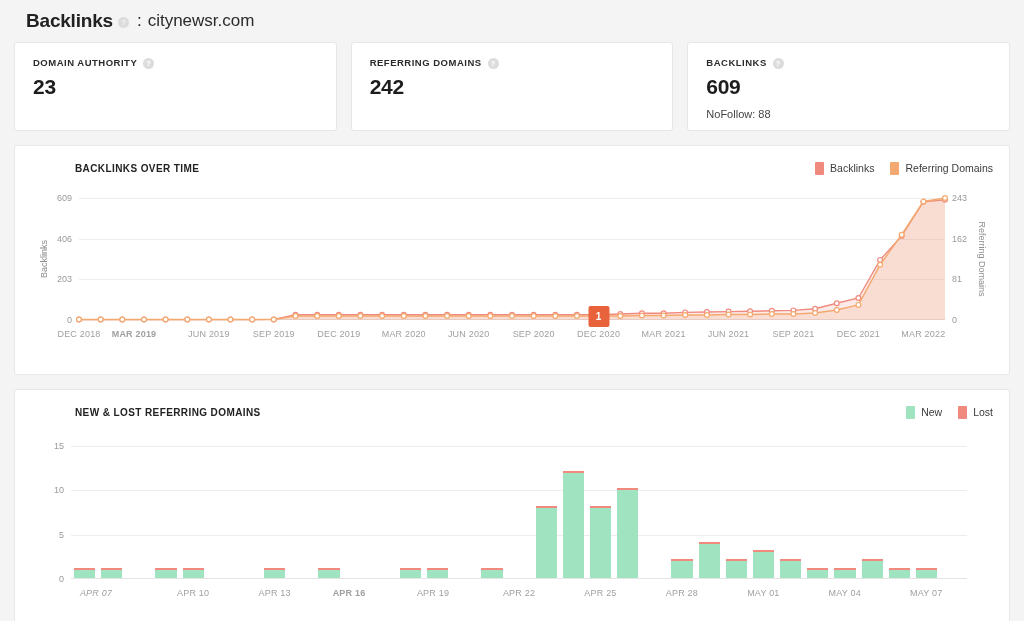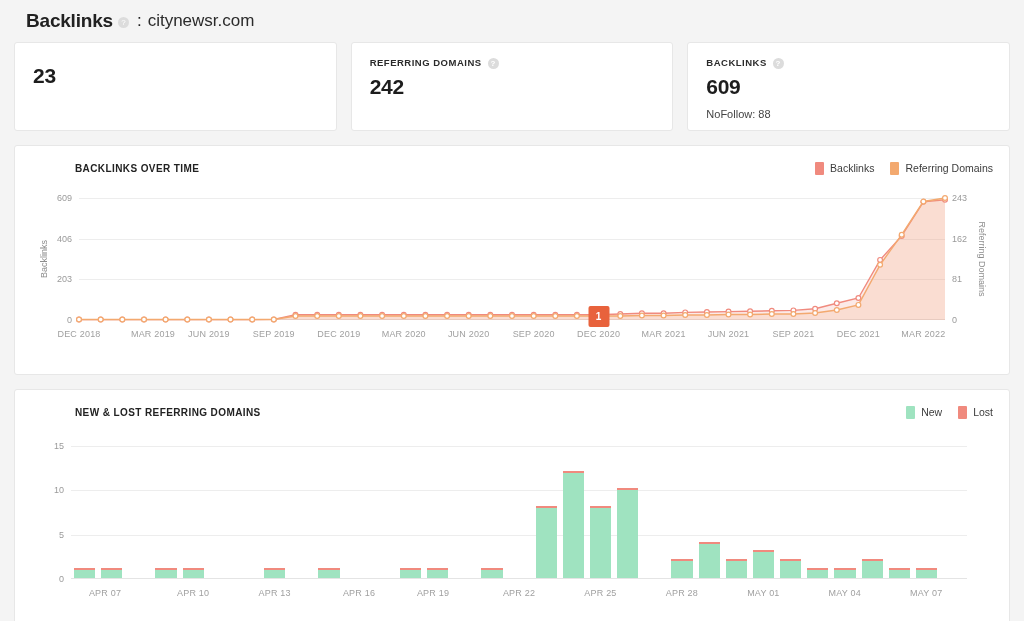--- a/index.html
+++ b/index.html
@@ -109,20 +109,24 @@
 
   <div class="page-header">
     <span class="page-title">Backlinks</span>
     <span class="info-dot"></span>
     <span class="title-sep">:</span>
     <span class="site-name">citynewsr.com</span>
   </div>
 
   <div class="cards">
     <div class="card">
+      <div class="card-label">
+        <span>DOMAIN AUTHORITY</span>
+        <span class="info-dot"></span>
+      </div>
       <div class="card-value">23</div>
     </div>
     <div class="card">
       <div class="card-label">
         <span>REFERRING DOMAINS</span>
         <span class="info-dot"></span>
       </div>
       <div class="card-value">242</div>
     </div>
     <div class="card">
@@ -248,21 +252,21 @@
             <circle cx="714.4" cy="116.0" r="2.4" fill="#ffffff" stroke="#f3a96f" stroke-width="1.2"></circle>
             <circle cx="736.1" cy="115.0" r="2.4" fill="#ffffff" stroke="#f3a96f" stroke-width="1.2"></circle>
             <circle cx="757.8" cy="112.0" r="2.4" fill="#ffffff" stroke="#f3a96f" stroke-width="1.2"></circle>
             <circle cx="779.4" cy="106.9" r="2.4" fill="#ffffff" stroke="#f3a96f" stroke-width="1.2"></circle>
             <circle cx="801.1" cy="66.8" r="2.4" fill="#ffffff" stroke="#f3a96f" stroke-width="1.2"></circle>
             <circle cx="822.7" cy="36.7" r="2.4" fill="#ffffff" stroke="#f3a96f" stroke-width="1.2"></circle>
             <circle cx="844.4" cy="3.5" r="2.4" fill="#ffffff" stroke="#f3a96f" stroke-width="1.2"></circle>
             <circle cx="866.0" cy="0.0" r="2.4" fill="#ffffff" stroke="#f3a96f" stroke-width="1.2"></circle>
           </svg>
           <div class="x-tick" style="left: 0px;">DEC 2018</div>
-          <div class="x-tick" style="left: 74px;">MAR 2019</div>
+          <div class="x-tick" style="left: 55px; font-weight: bold;">MAR 2019</div>
           <div class="x-tick" style="left: 129.9px;">JUN 2019</div>
           <div class="x-tick" style="left: 194.85px;">SEP 2019</div>
           <div class="x-tick" style="left: 259.8px;">DEC 2019</div>
           <div class="x-tick" style="left: 324.75px;">MAR 2020</div>
           <div class="x-tick" style="left: 389.7px;">JUN 2020</div>
           <div class="x-tick" style="left: 454.65px;">SEP 2020</div>
           <div class="x-tick" style="left: 519.6px;">DEC 2020</div>
           <div class="x-tick" style="left: 584.55px;">MAR 2021</div>
           <div class="x-tick" style="left: 649.5px;">JUN 2021</div>
           <div class="x-tick" style="left: 714.45px;">SEP 2021</div>
@@ -441,24 +445,24 @@
             </div>
             <div class="bar-slot">
               <div class="bar">
                 <div class="bar-lost" style="height: 2px; background: rgb(240, 138, 126);"></div>
                 <div class="bar-new" style="height: 8.86667px; background: rgb(159, 227, 192);"></div>
               </div>
             </div>
             <div class="bar-slot"></div>
           </div>
           <div class="bottom-axis"></div>
-          <div class="x-tick" style="left: 34px;">APR 07</div>
+          <div class="x-tick" style="left: 25px; font-style: italic;">APR 07</div>
           <div class="x-tick" style="left: 122.182px;">APR 10</div>
           <div class="x-tick" style="left: 203.636px;">APR 13</div>
-          <div class="x-tick" style="left: 288px;">APR 16</div>
+          <div class="x-tick" style="left: 278px; font-weight: bold;">APR 16</div>
           <div class="x-tick" style="left: 362px;">APR 19</div>
           <div class="x-tick" style="left: 448px;">APR 22</div>
           <div class="x-tick" style="left: 529.455px;">APR 25</div>
           <div class="x-tick" style="left: 610.909px;">APR 28</div>
           <div class="x-tick" style="left: 692.364px;">MAY 01</div>
           <div class="x-tick" style="left: 773.818px;">MAY 04</div>
           <div class="x-tick" style="left: 855.273px;">MAY 07</div>
         </div>
     </div>
   </div>

